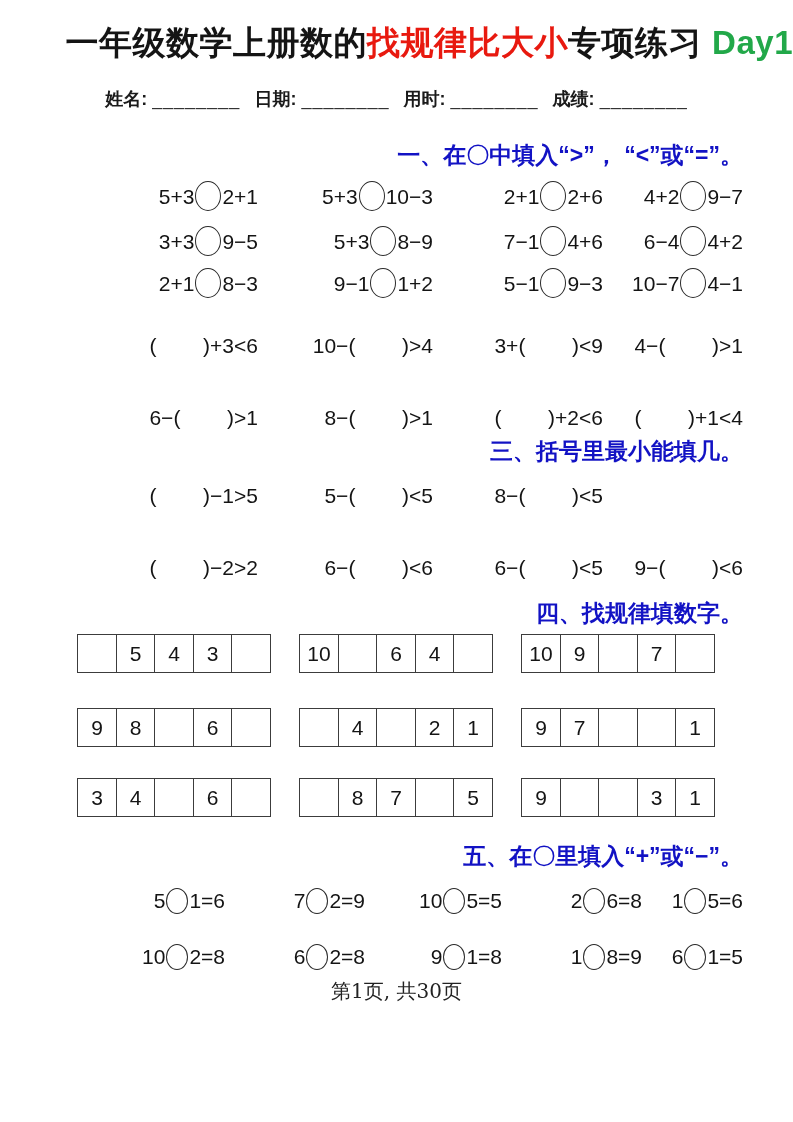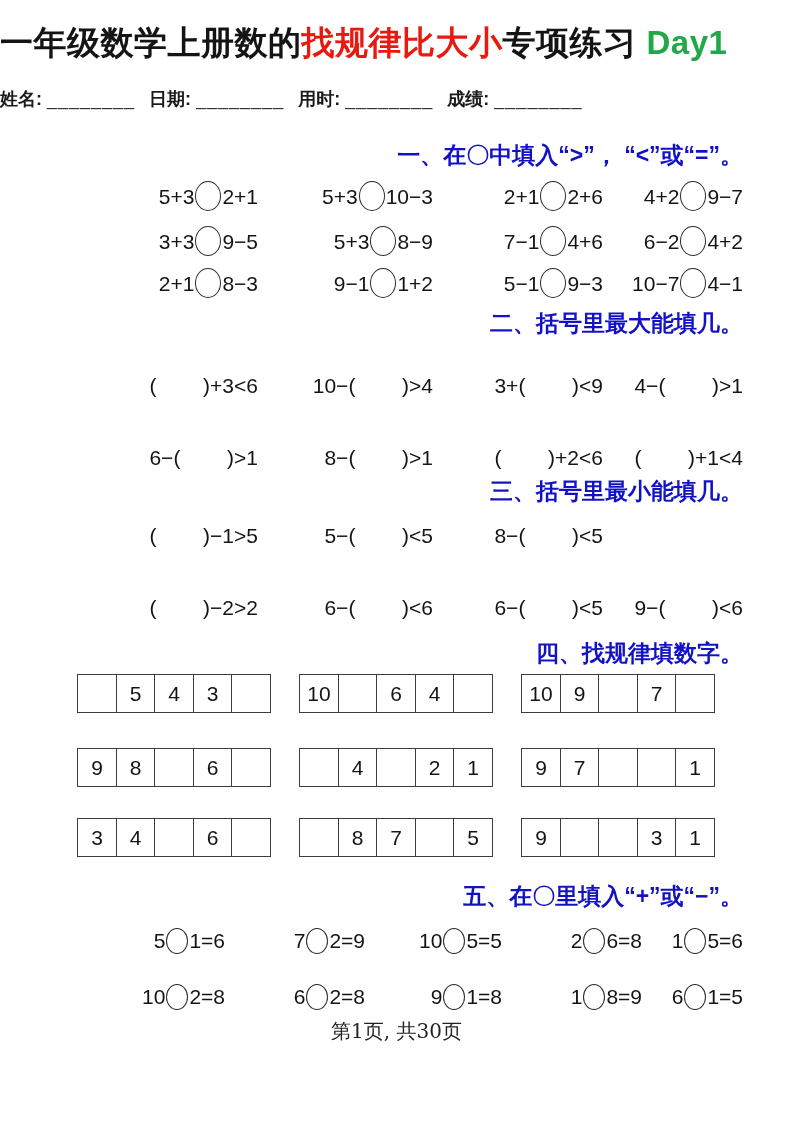--- a/index.html
+++ b/index.html
@@ -4,29 +4,29 @@
 <style>
   * { margin:0; padding:0; box-sizing:border-box; }
   html,body { background:#ffffff; }
   .page {
     width:793px; height:1122px; background:#ffffff; overflow:hidden;
     font-family:"Liberation Sans", sans-serif; color:#141414;
     position:relative;
   }
   
   .title {
-    padding-top:22px; text-align:left;
+    padding-top:22px; text-align:right;
     font-size:33px; line-height:42px; font-weight:900;
     letter-spacing:0.5px; white-space:nowrap;
   }
   .title .t-red   { color:#e8190f; }
   .title .t-green { color:#22a849; margin-left:10px; font-family:"Liberation Sans",sans-serif; }
   
   .info {
-    margin-top:22px; text-align:left; font-size:18px; line-height:26px;
+    margin-top:22px; text-align:center; font-size:18px; line-height:26px;
     white-space:nowrap; color:#1a1a1a;
   }
   .info .ilabel { font-weight:600; margin-left:14px; }
   .info .ilabel:first-child { margin-left:0; }
   .info .blank  { letter-spacing:1px; color:#333; }
   
   .content { padding:0 50px 0 85px;text-align:right; }
   
   .sech {
     color:#1212c4; font-weight:bold; font-size:23px; line-height:30px;
@@ -80,31 +80,30 @@
     <div class="r4" style="margin-top:4px;height:48px">
       <div class="p"><span>5+3</span><span class="circ"></span><span>2+1</span></div>
       <div class="p"><span>5+3</span><span class="circ"></span><span>10−3</span></div>
       <div class="p"><span>2+1</span><span class="circ"></span><span>2+6</span></div>
       <div class="p"><span>4+2</span><span class="circ"></span><span>9−7</span></div>
     </div>
     <div class="r4" style="height:42px">
       <div class="p"><span>3+3</span><span class="circ"></span><span>9−5</span></div>
       <div class="p"><span>5+3</span><span class="circ"></span><span>8−9</span></div>
       <div class="p"><span>7−1</span><span class="circ"></span><span>4+6</span></div>
-      <div class="p"><span>6−2</span><span class="circ"></span><span>4+2</span></div>
+      <div class="p"><span>6−4</span><span class="circ"></span><span>4+2</span></div>
     </div>
     <div class="r4" style="height:42px">
       <div class="p"><span>2+1</span><span class="circ"></span><span>8−3</span></div>
       <div class="p"><span>9−1</span><span class="circ"></span><span>1+2</span></div>
       <div class="p"><span>5−1</span><span class="circ"></span><span>9−3</span></div>
       <div class="p"><span>10−7</span><span class="circ"></span><span>4−1</span></div>
     </div>
 
-    <div class="sech" style="margin-top:2px">二、括号里最大能填几。</div>
-    <div class="r4" style="margin-top:28px;height:40px">
+    <div class="r4" style="margin-top:20px;height:40px">
       <div class="p">(        )+3&lt;6</div>
       <div class="p">10−(        )&gt;4</div>
       <div class="p">3+(        )&lt;9</div>
       <div class="p">4−(        )&gt;1</div>
     </div>
     <div class="r4" style="margin-top:34px;height:36px">
       <div class="p">6−(        )&gt;1</div>
       <div class="p">8−(        )&gt;1</div>
       <div class="p">(        )+2&lt;6</div>
       <div class="p">(        )+1&lt;4</div>

